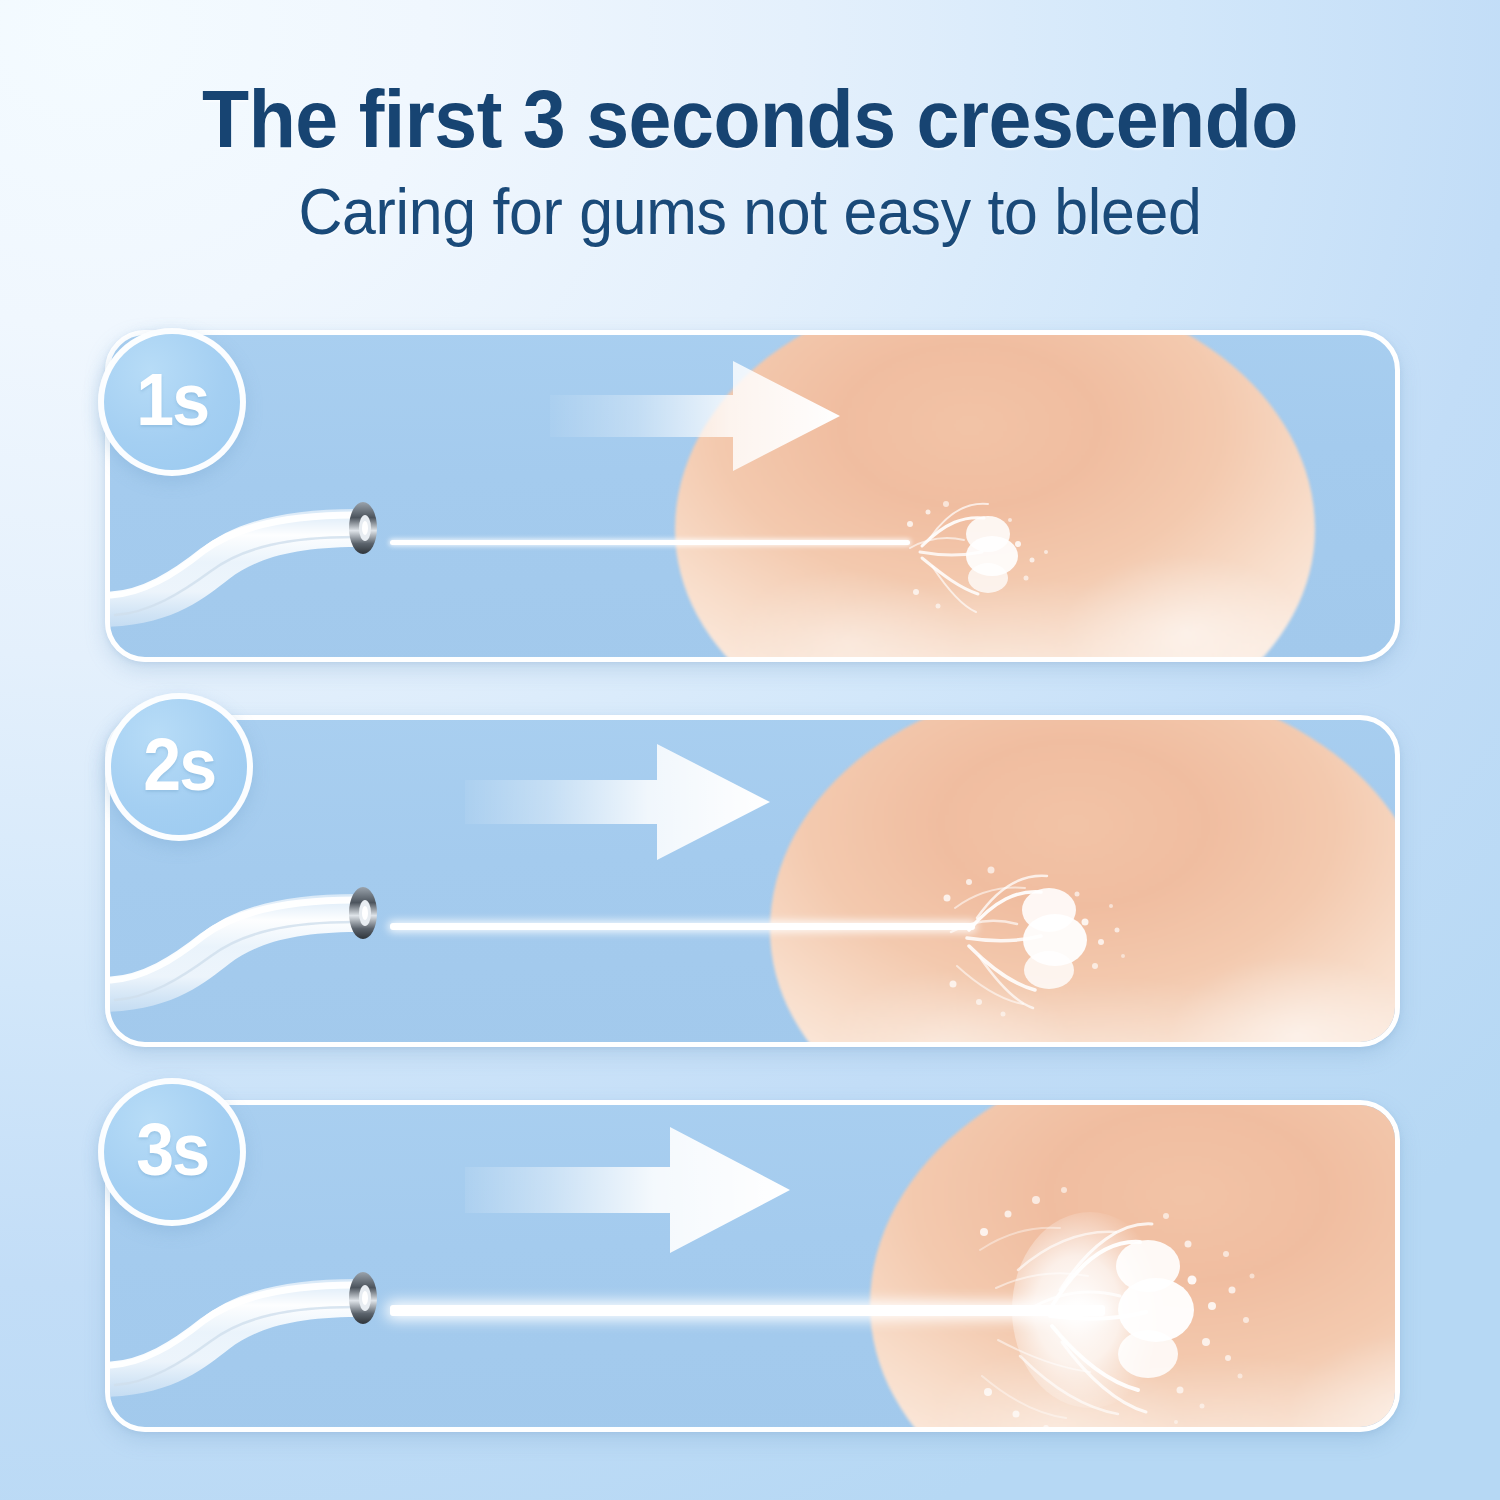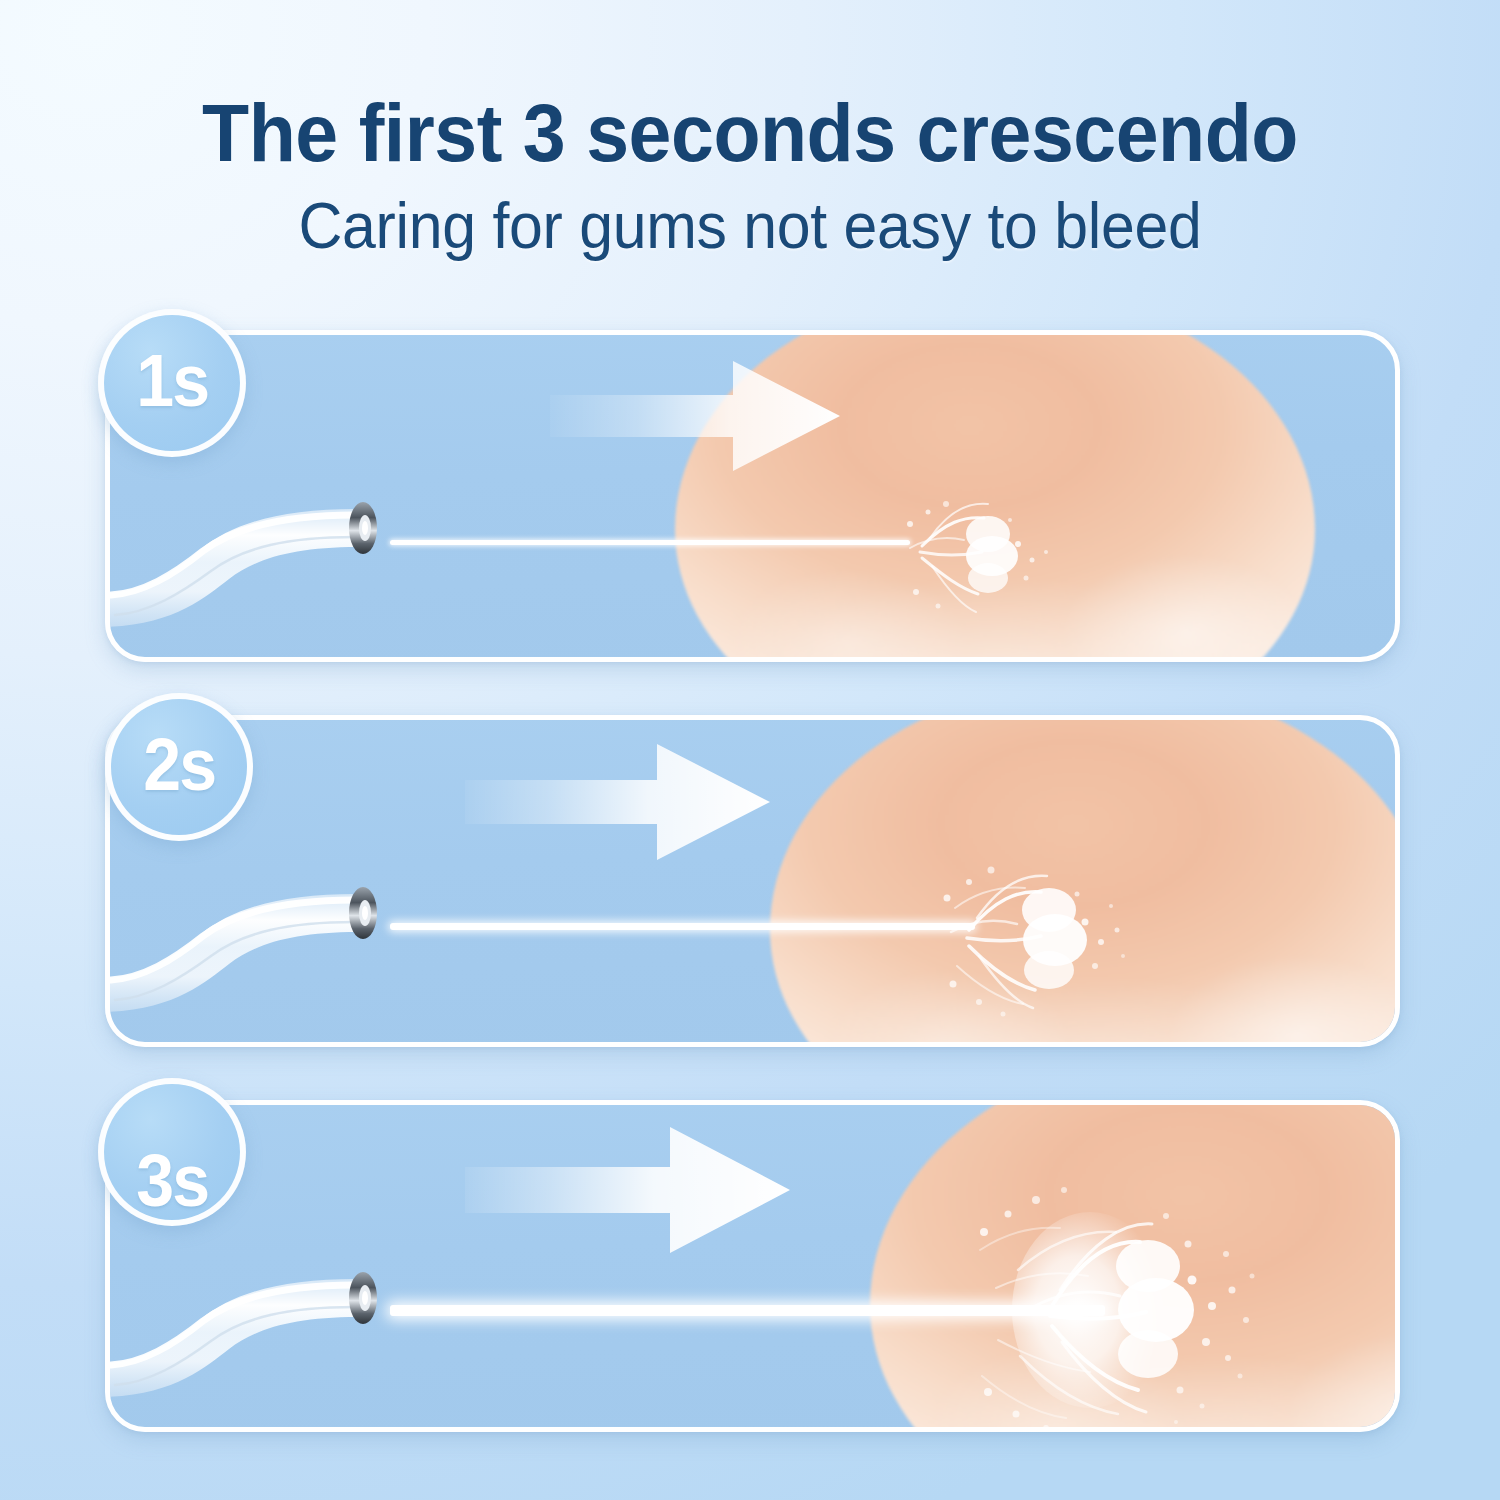--- a/index.html
+++ b/index.html
@@ -8,21 +8,21 @@
     width:1500px;height:1500px;overflow:hidden;
     font-family:"Liberation Sans", sans-serif;
     background:#eef5fd;
   }
   #stage{
     position:relative;width:1500px;height:1500px;overflow:hidden;
     background:
       radial-gradient(125% 110% at 6% 2%, #f4fbff 0%, #f0f7fe 18%, #e4f0fc 38%, #d2e7fa 58%, #c2ddf7 76%, #b6d8f4 100%);
   }
   
-  #headings{position:absolute;left:0;top:14px;width:1500px;text-align:center;}
+  #headings{position:absolute;left:0;top:0;width:1500px;text-align:center;}
   #title{
     margin:0;padding-top:78px;
     font-size:82px;line-height:1.0;font-weight:700;
     letter-spacing:-0.5px;
     color:#174472;
     transform:scaleX(0.94);
     text-shadow:0 2px 2px rgba(255,255,255,0.55);
     white-space:nowrap;
   }
   #subtitle{
@@ -89,23 +89,23 @@
     box-sizing:border-box;
     display:flex;align-items:center;justify-content:center;
     box-shadow:0 6px 16px rgba(120,165,205,0.35);
     z-index:5;
   }
   .badge-label{
     color:#ffffff;font-size:74px;font-weight:700;line-height:1;
     letter-spacing:-2px;transform:scaleX(0.92) translateY(-2px);
     text-shadow:0 2px 3px rgba(110,160,200,0.35);
   }
-  #badge1{left:98px;top:309px;}
+  #badge1{left:98px;top:328px;}
   #badge2{left:105px;top:693px;}
-  #badge3{left:98px;top:1078px;align-items:flex-end;}
+  #badge3{left:98px;top:1078px;}
 </style>
 </head>
 <body>
 
 <div id="stage">
 
   <div id="headings">
     <h1 id="title">The first 3 seconds crescendo</h1>
     <h2 id="subtitle">Caring for gums not easy to bleed</h2>
   </div>

